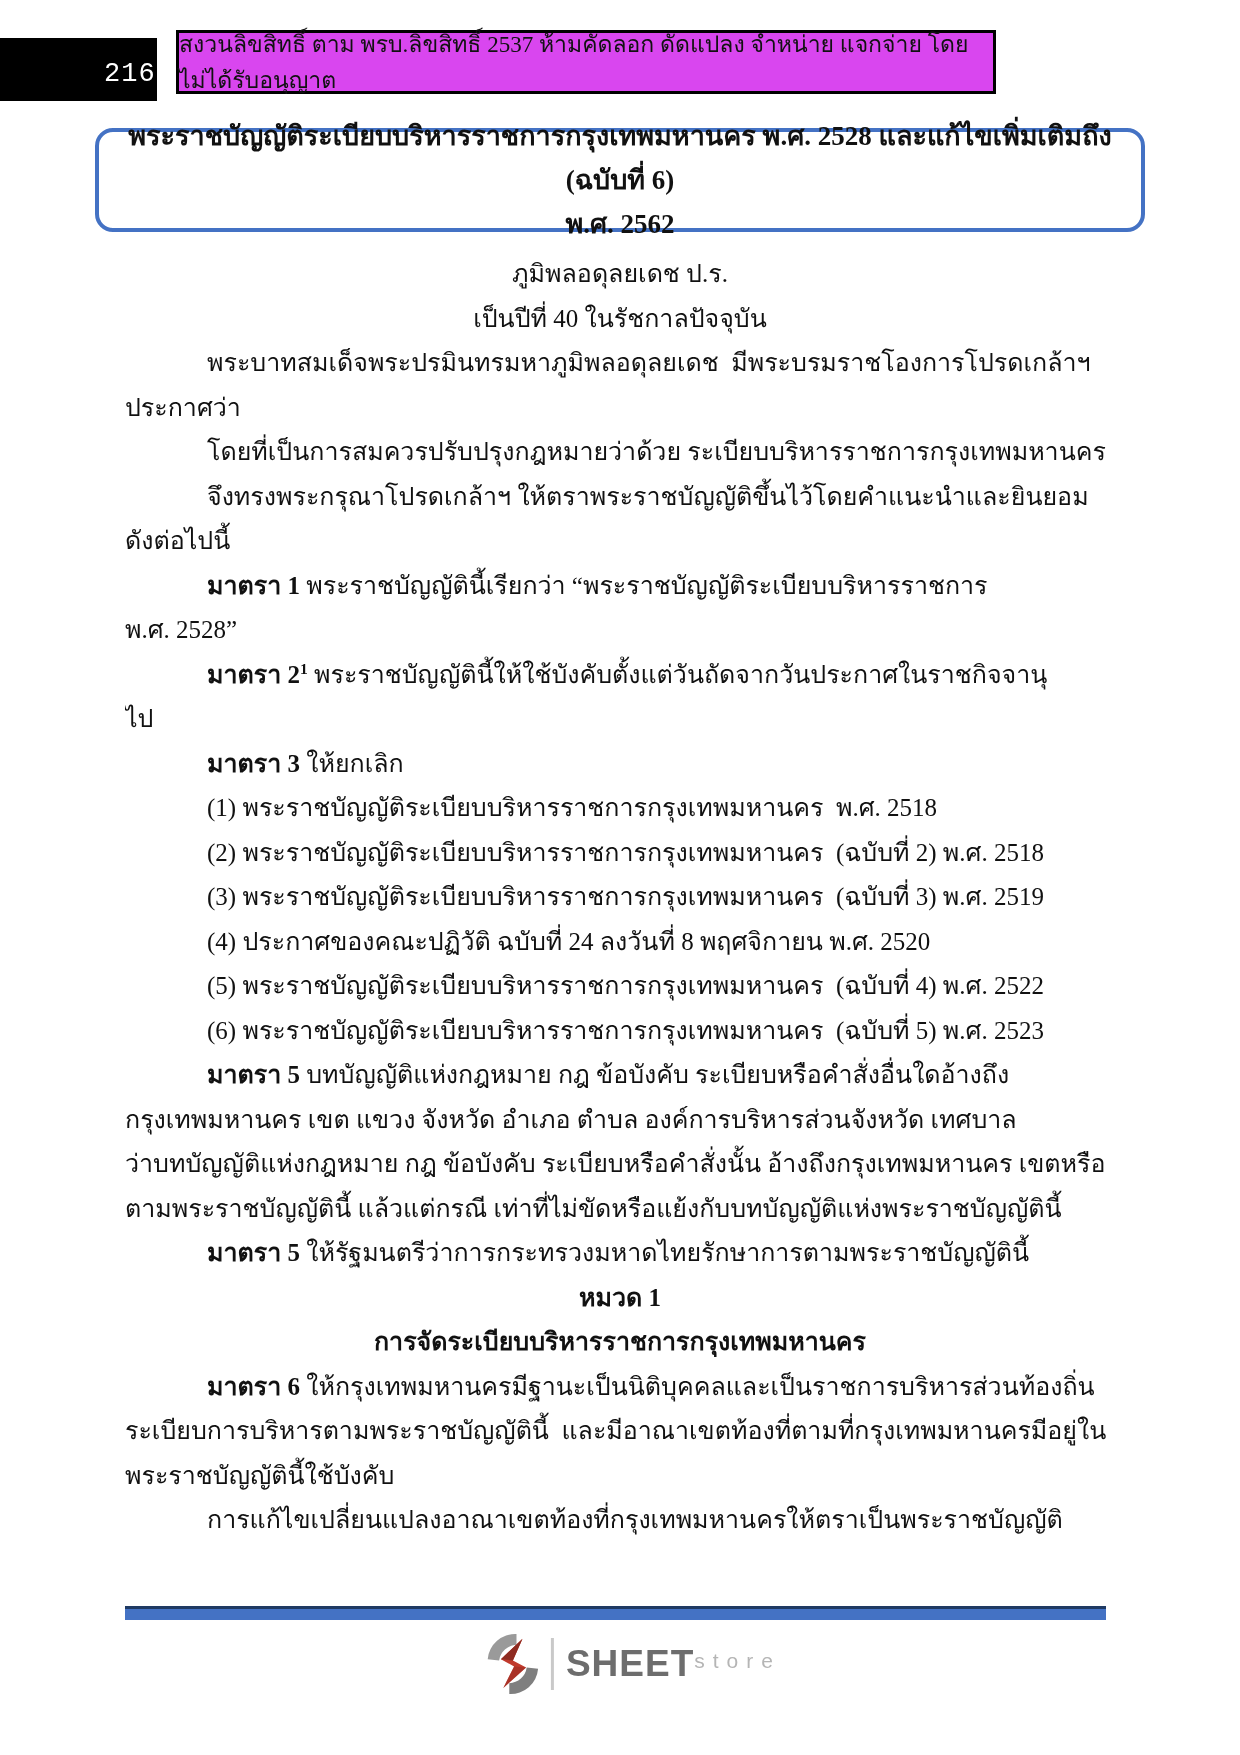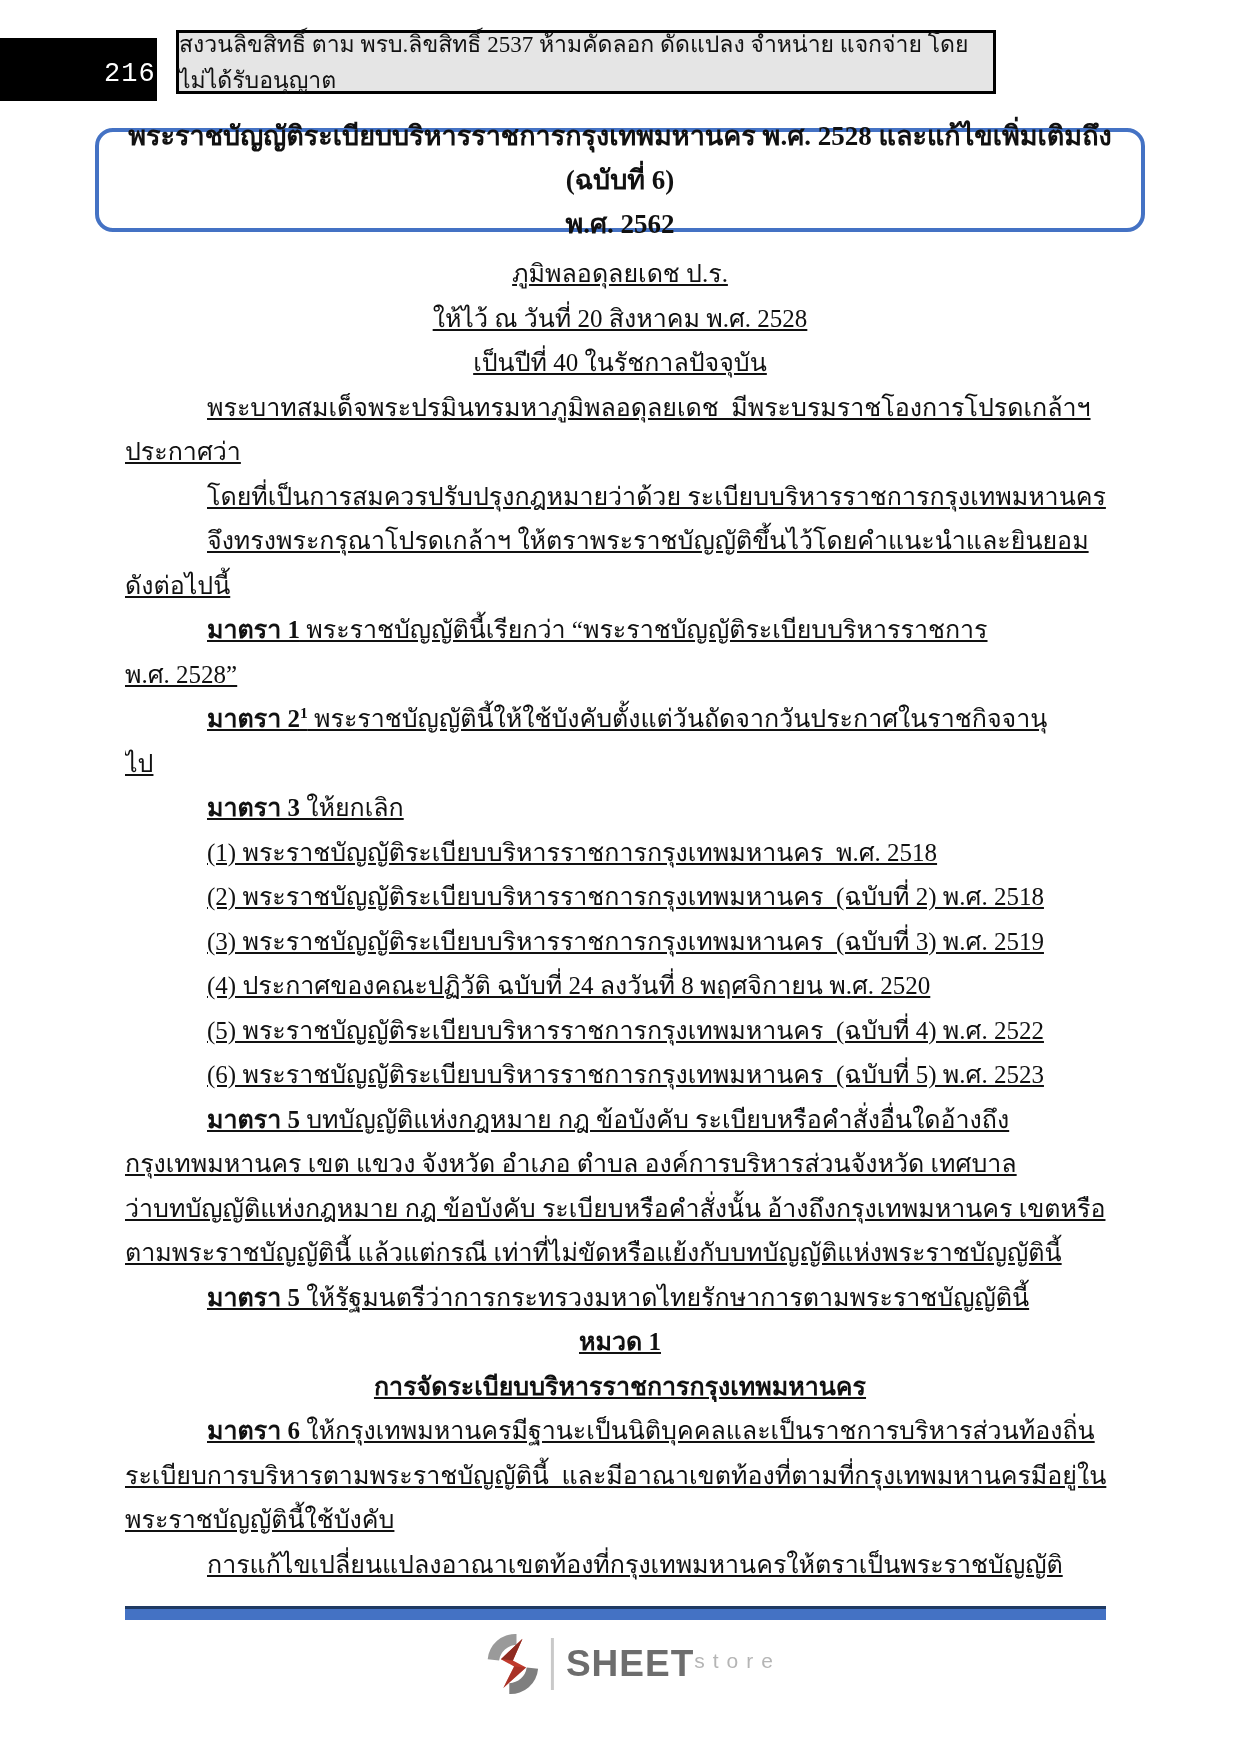--- a/index.html
+++ b/index.html
@@ -17,38 +17,38 @@
     position:absolute;left:0;top:38px;width:157px;height:63px;
     background:#000;
   }
   .pagenum-box .num{
     position:absolute;left:104px;top:50%;transform:translateY(-38%);
     color:#fff;font-size:27px;letter-spacing:1px;font-family:Liberation Mono, monospace;
   }
   
   .copyright-box{
     position:absolute;left:176px;top:30px;width:814px;height:58px;
-    border:3px solid #000;background:#e5e5e5;
+    border:3px solid #000;background:#d946ef;
     display:flex;align-items:center;justify-content:center;
     font-size:23px;
   }
   
   .title-box{
     position:absolute;left:95px;top:128px;width:1050px;height:104px;
     border:4px solid #4472C4;border-radius:18px;background:#fff;
     display:flex;flex-direction:column;align-items:center;justify-content:center;
     font-weight:bold;font-size:27px;line-height:44px;text-align:center;
     padding:2px 14px;box-sizing:border-box;
   }
   
   .docbody{
     position:absolute;left:125px;top:252px;width:990px;height:1340px;
     font-size:25px;line-height:44.5px;overflow:hidden;
   }
-  .line{height:44.5px;overflow:hidden;text-decoration:underline;}
+  .line{height:44.5px;overflow:hidden;}
   .line.center{text-align:center;}
   .line.center-bold{text-align:center;font-weight:bold;}
   .line.indent{padding-left:82px;}
   .line b{font-weight:bold;}
   .line sup{font-size:0.62em;font-weight:bold;vertical-align:super;line-height:0;}
   
   .footer-bar{
     position:absolute;left:125px;top:1606px;width:981px;height:11px;
     background:#4472C4;border-top:3px solid #1f3a63;
   }
@@ -76,21 +76,20 @@
     <span>สงวนลิขสิทธิ์ ตาม พรบ.ลิขสิทธิ์ 2537 ห้ามคัดลอก ดัดแปลง จำหน่าย แจกจ่าย โดยไม่ได้รับอนุญาต</span>
   </div>
 
   <div class="title-box">
     <div>พระราชบัญญัติระเบียบบริหารราชการกรุงเทพมหานคร พ.ศ. 2528 และแก้ไขเพิ่มเติมถึง (ฉบับที่ 6)</div>
     <div>พ.ศ. 2562</div>
   </div>
 
   <div class="docbody">
       <div class="line center">ภูมิพลอดุลยเดช ป.ร.</div>
-      <div class="line center">ให้ไว้ ณ วันที่ 20 สิงหาคม พ.ศ. 2528</div>
       <div class="line center">เป็นปีที่ 40 ในรัชกาลปัจจุบัน</div>
       <div class="line indent">พระบาทสมเด็จพระปรมินทรมหาภูมิพลอดุลยเดช&nbsp; มีพระบรมราชโองการโปรดเกล้าฯให้</div>
       <div class="line flush">ประกาศว่า</div>
       <div class="line indent">โดยที่เป็นการสมควรปรับปรุงกฎหมายว่าด้วย ระเบียบบริหารราชการกรุงเทพมหานคร</div>
       <div class="line indent">จึงทรงพระกรุณาโปรดเกล้าฯ ให้ตราพระราชบัญญัติขึ้นไว้โดยคำแนะนำและยินยอมของรัฐสภา</div>
       <div class="line flush">ดังต่อไปนี้</div>
       <div class="line indent"><b>มาตรา 1</b> พระราชบัญญัตินี้เรียกว่า “พระราชบัญญัติระเบียบบริหารราชการกรุงเทพมหานคร</div>
       <div class="line flush">พ.ศ. 2528”</div>
       <div class="line indent"><b>มาตรา 2</b><sup>1</sup> พระราชบัญญัตินี้ให้ใช้บังคับตั้งแต่วันถัดจากวันประกาศในราชกิจจานุเบกษาเป็นต้น</div>
       <div class="line flush">ไป</div>

